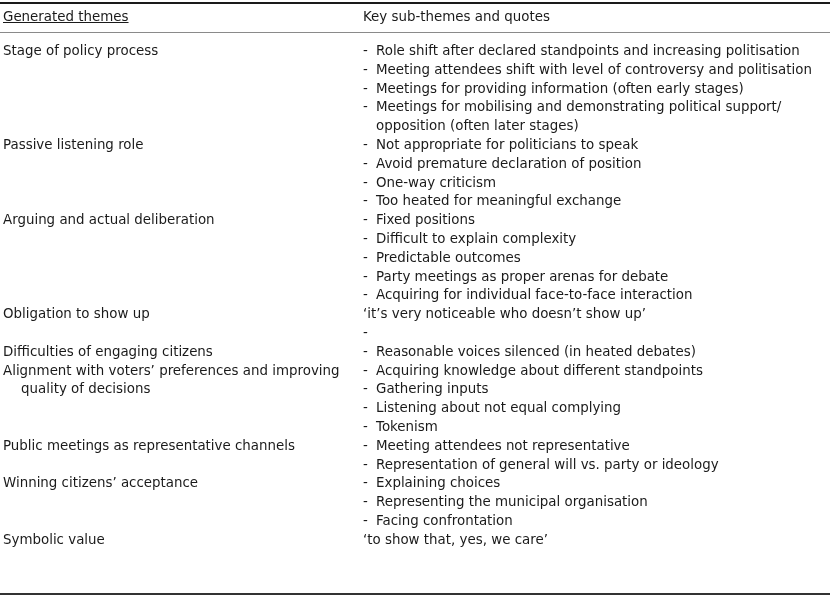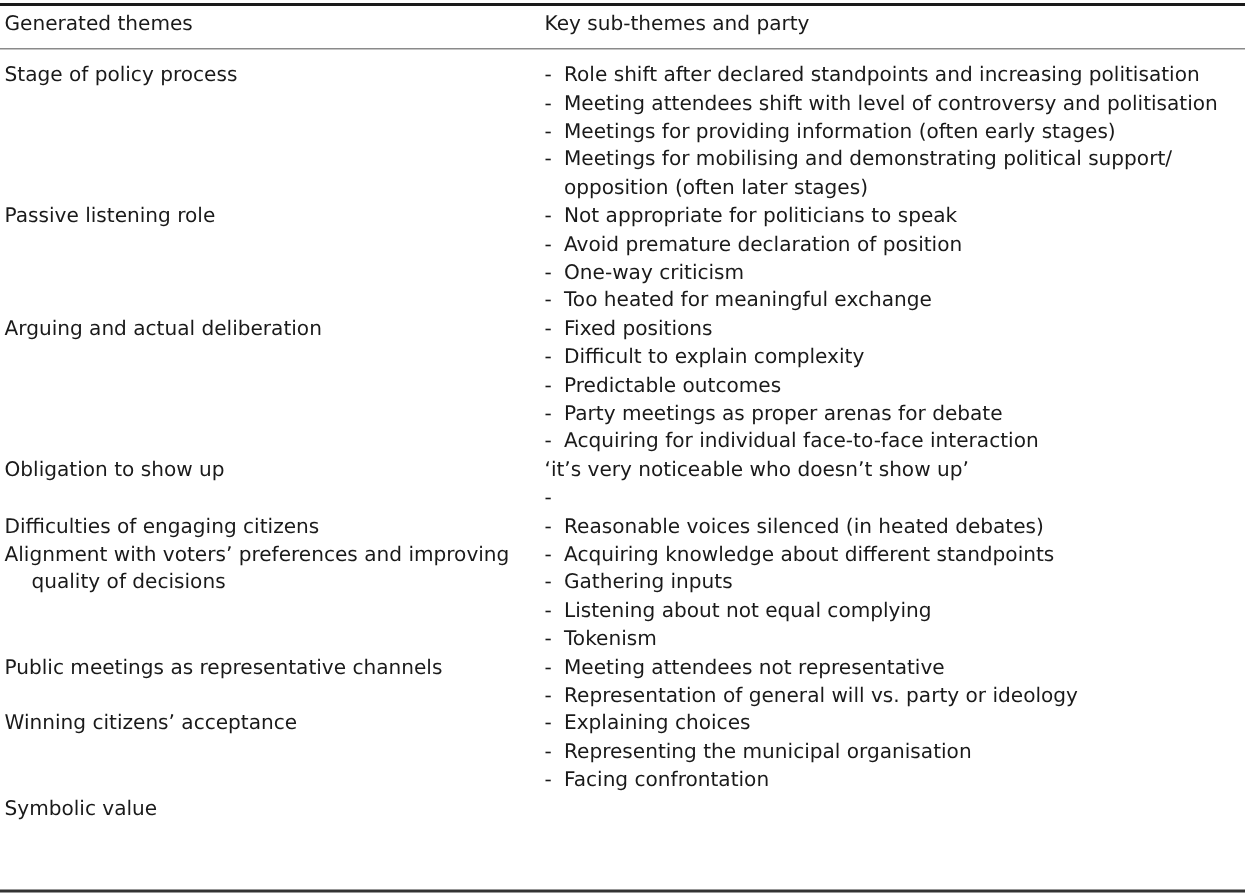--- a/index.html
+++ b/index.html
@@ -3,40 +3,40 @@
 <meta charset="utf-8">
 <style>
   html, body { margin: 0; padding: 0; background: #ffffff; }
   body { width: 830px; height: 596px; overflow: hidden; font-family: "DejaVu Sans", sans-serif; color: #1a1a1a; }
   .tbl { position: relative; width: 830px; }
   .rule-top { position: absolute; left: 0; top: 2px; width: 830px; height: 2px; background: #1a1a1a; }
   .rule-mid { position: absolute; left: 0; top: 32px; width: 830px; height: 1px; background: #8a8a8a; }
   .rule-bot { position: absolute; left: 0; top: 593px; width: 830px; height: 2px; background: #333; }
   .header { position: absolute; left: 0; top: 9px; width: 830px; height: 20px; font-size: 13.4px; }
   .hcell { position: absolute; top: 0; white-space: nowrap; }
-  .col1 { left: 3px; }
+  .col1 { left: 3px; text-decoration: underline; }
   .col2 { left: 363px; }
   .body { position: absolute; left: 0; top: 42px; width: 830px; }
   .row { position: relative; display: flex; }
   .theme { width: 360px; padding-left: 3px; font-size: 13.4px; line-height: 18.8px; }
   .theme span { display: block; padding-left: 18px; text-indent: -18px; }
   .subs { width: 467px; font-size: 13.4px; line-height: 18.8px; }
   .item { display: flex; white-space: nowrap; }
   .dash { width: 13px; flex: none; }
   .itext { white-space: normal; }
   .quote { padding-left: 12px; text-indent: -12px; white-space: normal; }
 </style>
 </head>
 <body>
 
 <div class="tbl">
   <div class="rule-top"></div>
   <div class="header">
     <div class="hcell col1">Generated themes</div>
-    <div class="hcell col2">Key sub-themes and party</div>
+    <div class="hcell col2">Key sub-themes and quotes</div>
   </div>
   <div class="rule-mid"></div>
   <div class="body" id="tbody">
       <div class="row">
         <div class="theme">
           <span>Stage of policy process</span>
         </div>
         <div class="subs">
           <div class="item">
             <span class="dash">-</span>
@@ -181,17 +181,20 @@
           </div>
           <div class="item">
             <span class="dash">-</span>
             <span class="itext">Facing confrontation</span>
           </div>
         </div>
       </div>
       <div class="row">
         <div class="theme">
           <span>Symbolic value</span>
+        </div>
+        <div class="subs">
+          <div class="quote">‘to show that, yes, we care’</div>
         </div>
       </div>
     </div>
   <div class="rule-bot"></div>
 </div>
 
 </body></html>

